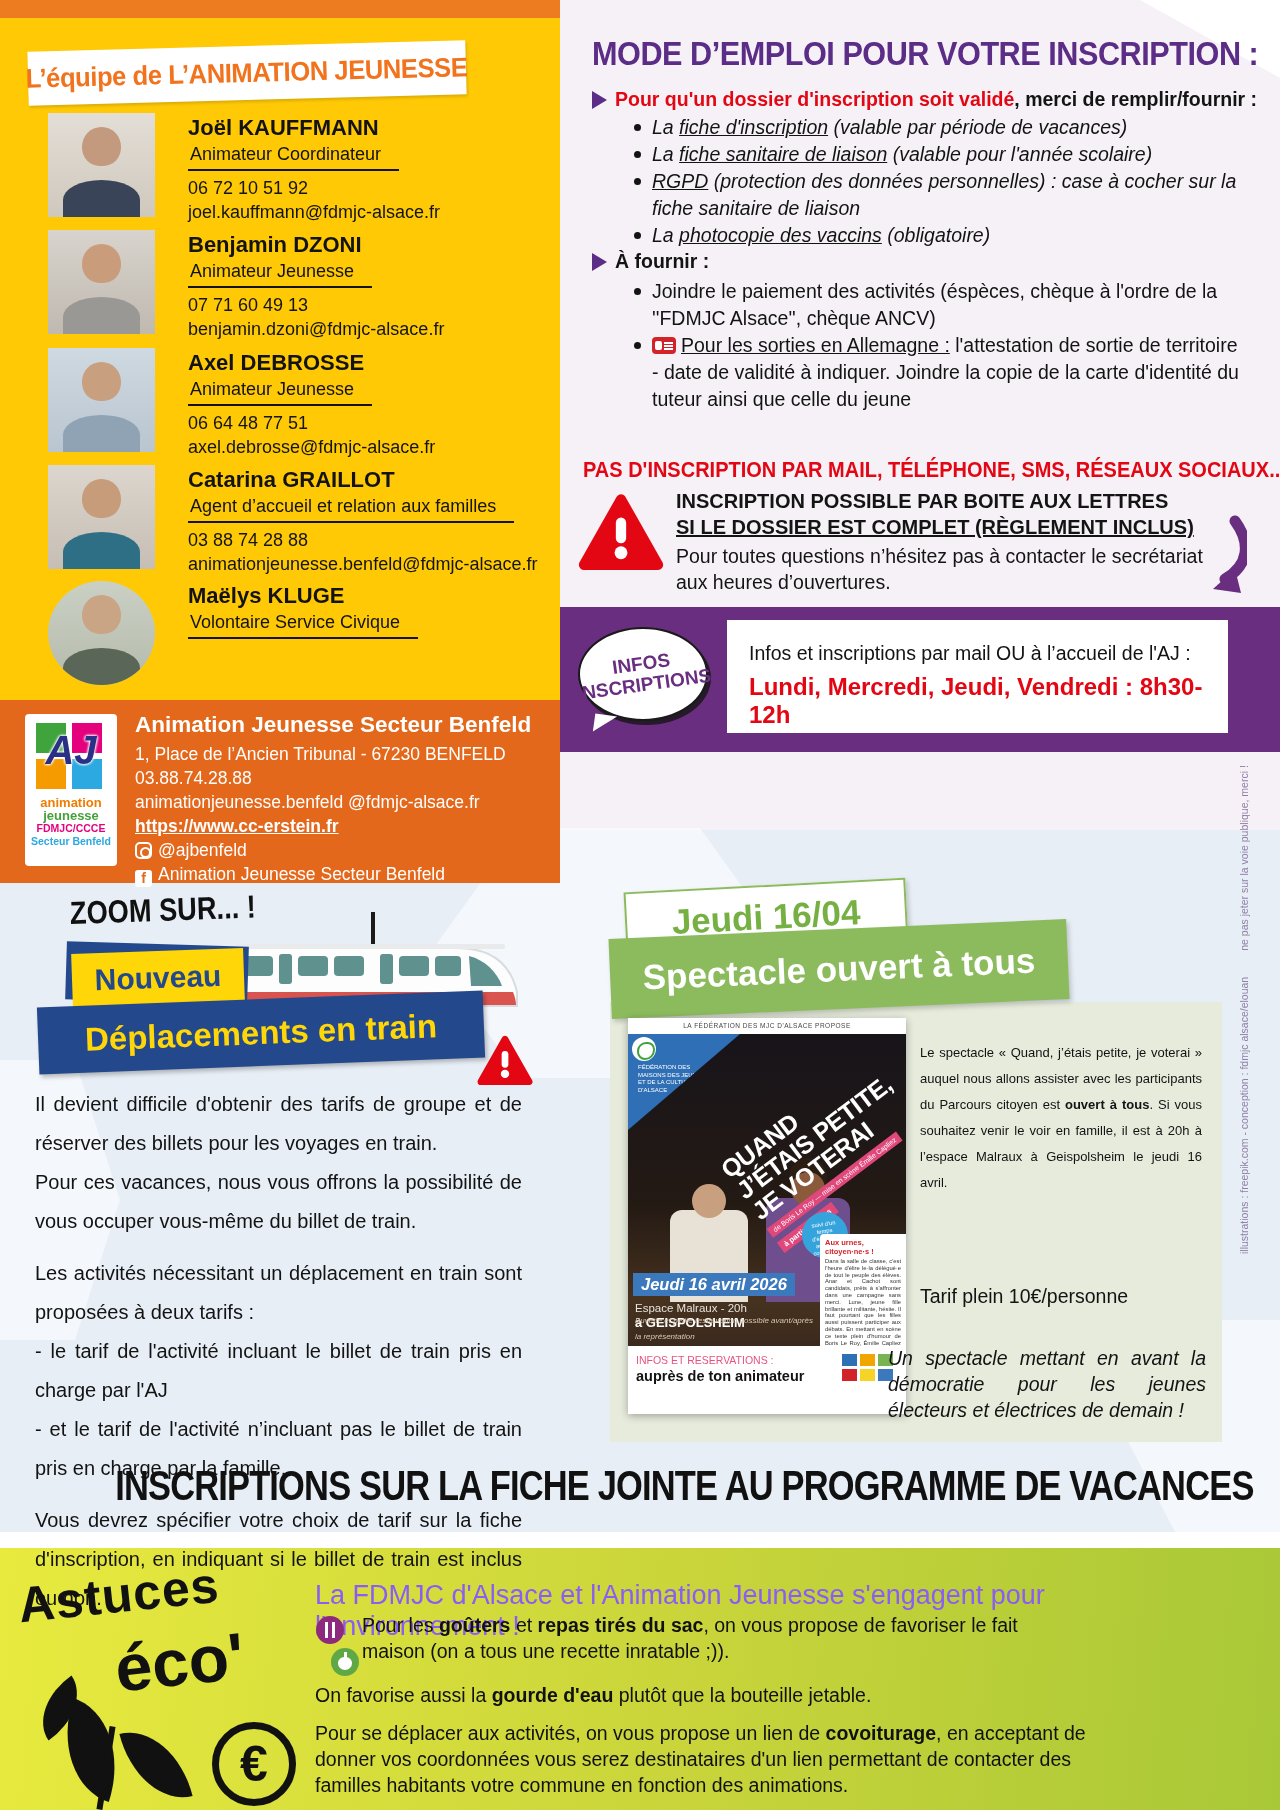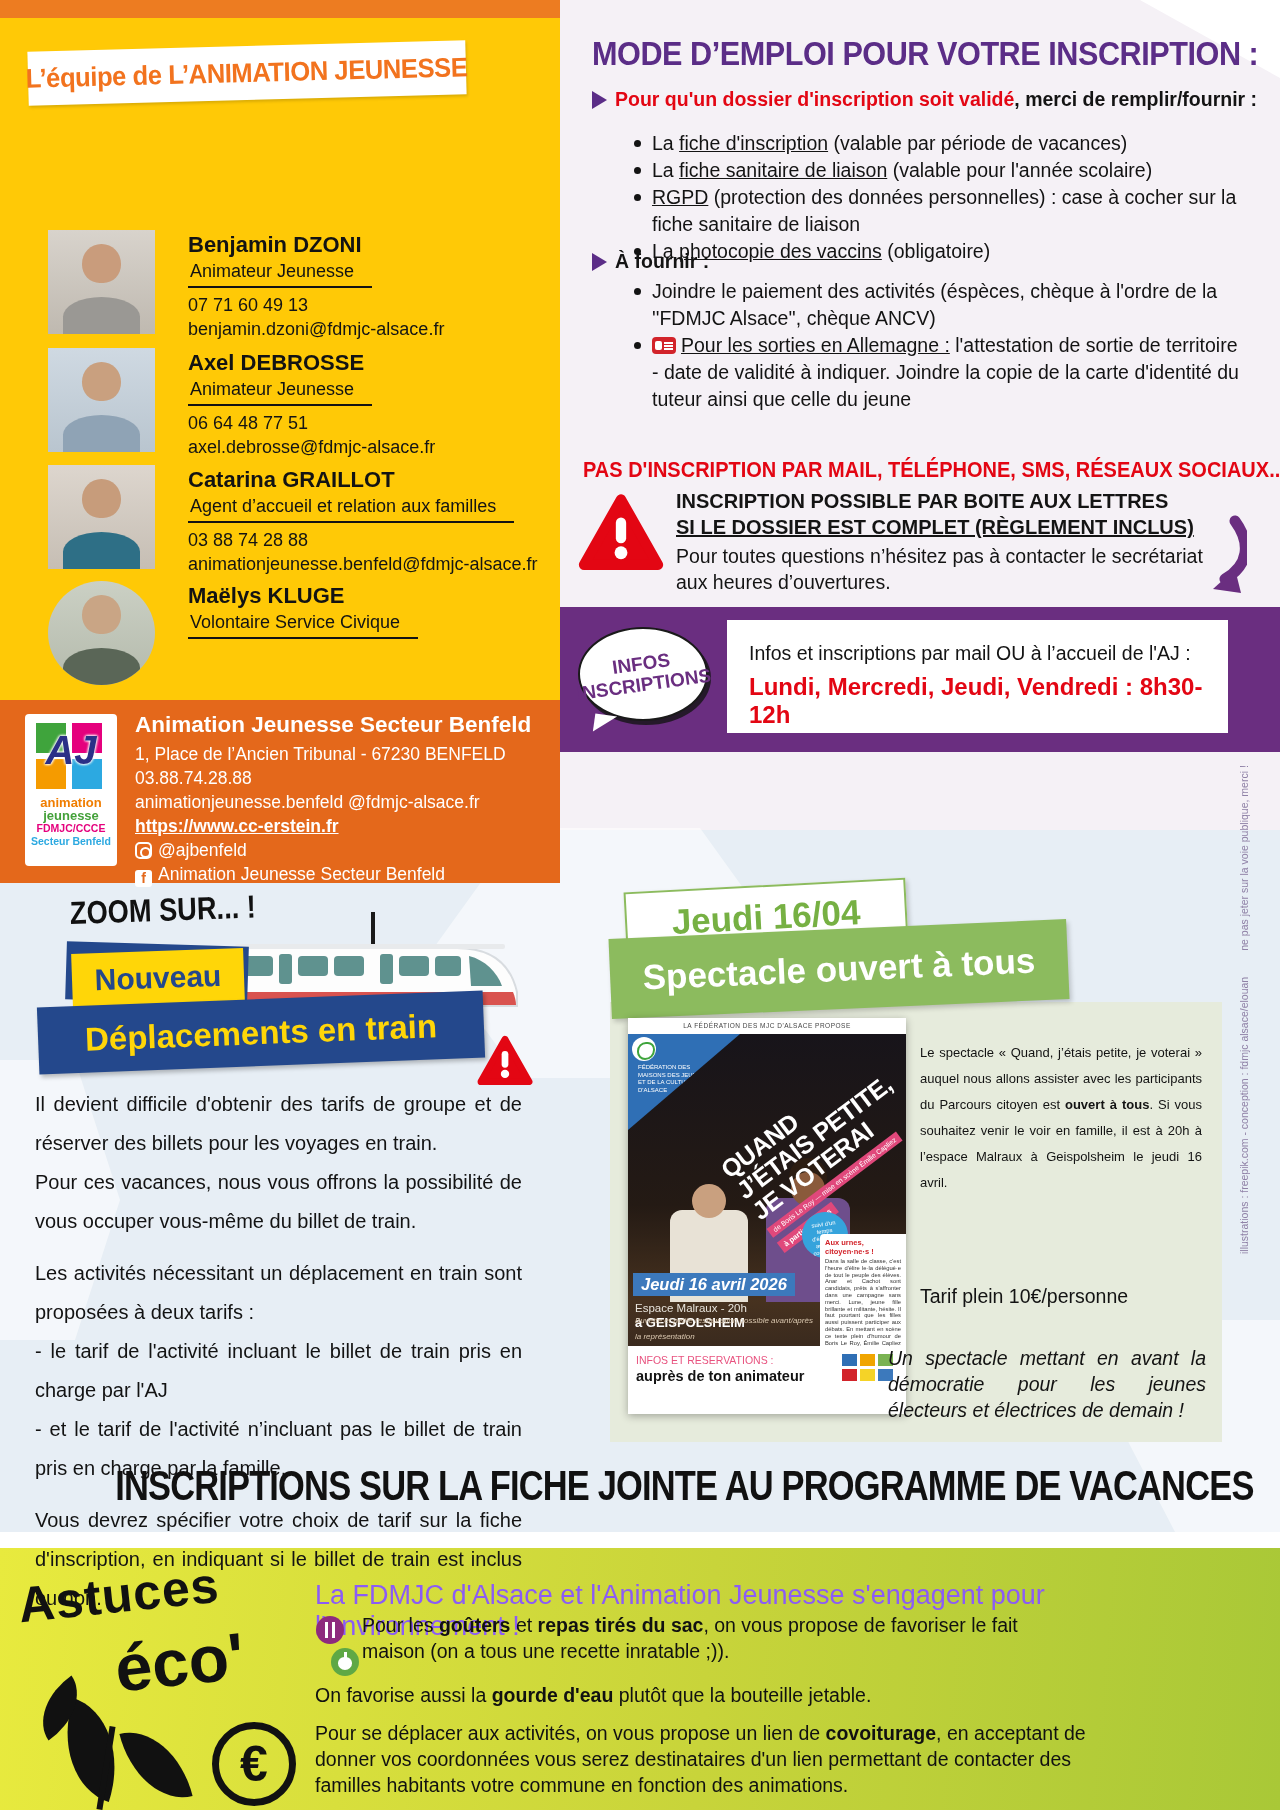--- a/index.html
+++ b/index.html
@@ -92,21 +92,21 @@
   .tri { display:inline-block; width:0; height:0; border-left:15px solid #5B2D87;
          border-top:9px solid transparent; border-bottom:9px solid transparent;
          margin-right:8px; vertical-align:-3px; }
   .intro { left:592px; top:88px; width:670px; font-size:19.5px; font-weight:bold; }
   .intro .red { color:#E30613; }
   ul.blist { list-style:none; }
   ul.blist li { position:relative; padding-left:22px; font-size:19.5px; line-height:27px; color:#131313; }
   ul.blist li::before { content:""; position:absolute; left:4px; top:10px; width:7px; height:7px;
                  border-radius:50%; background:#131313; }
   .u { text-decoration:underline; }
-  .blist1 { left:630px; top:130px; width:620px; }
+  .blist1 { left:630px; top:114px; width:620px;font-style:italic; }
   .fournir { left:592px; top:250px; font-size:19.5px; font-weight:bold; }
   .blist2 { left:630px; top:278px; width:618px; }
   .card-icon { display:inline-block; position:relative; width:24px; height:17px; background:#D2232A;
                border-radius:4px; vertical-align:-2px; margin-right:5px; }
   .card-icon::before { content:""; position:absolute; left:3px; top:4px; width:7px; height:9px;
                background:#fff; border-radius:2px; }
   .card-icon::after { content:""; position:absolute; left:12px; top:5px; width:9px; height:2px;
                background:#fff; box-shadow:0 3px 0 #fff, 0 6px 0 #fff; }
   .no-mail { left:583px; top:458px; font-size:21.5px; font-weight:bold; color:#E30613;
              transform:scaleX(.93); transform-origin:left center; white-space:nowrap; }
@@ -265,20 +265,29 @@
   <div class="abs hex hex2"></div>
   <div class="abs hex hex3"></div>
   <div class="abs bg-whitestrip"></div>
   <div class="abs bg-eco"></div>
   <div class="abs bg-orangebox"></div>
 
   <div class="abs team-header">
     <span>L’équipe de L’ANIMATION JEUNESSE</span>
   </div>
 
+  <div class="member" style="top:113px">
+    <div class="photo photo-1"></div>
+    <div class="minfo">
+      <div class="mname">Joël KAUFFMANN</div>
+      <div class="mrole">Animateur Coordinateur</div>
+      <div class="mphone">06 72 10 51 92</div>
+      <div class="memail">joel.kauffmann@fdmjc-alsace.fr</div>
+    </div>
+  </div>
 
   <div class="member" style="top:230px">
     <div class="photo photo-2"></div>
     <div class="minfo">
       <div class="mname">Benjamin DZONI</div>
       <div class="mrole">Animateur Jeunesse</div>
       <div class="mphone">07 71 60 49 13</div>
       <div class="memail">benjamin.dzoni@fdmjc-alsace.fr</div>
     </div>
   </div>

